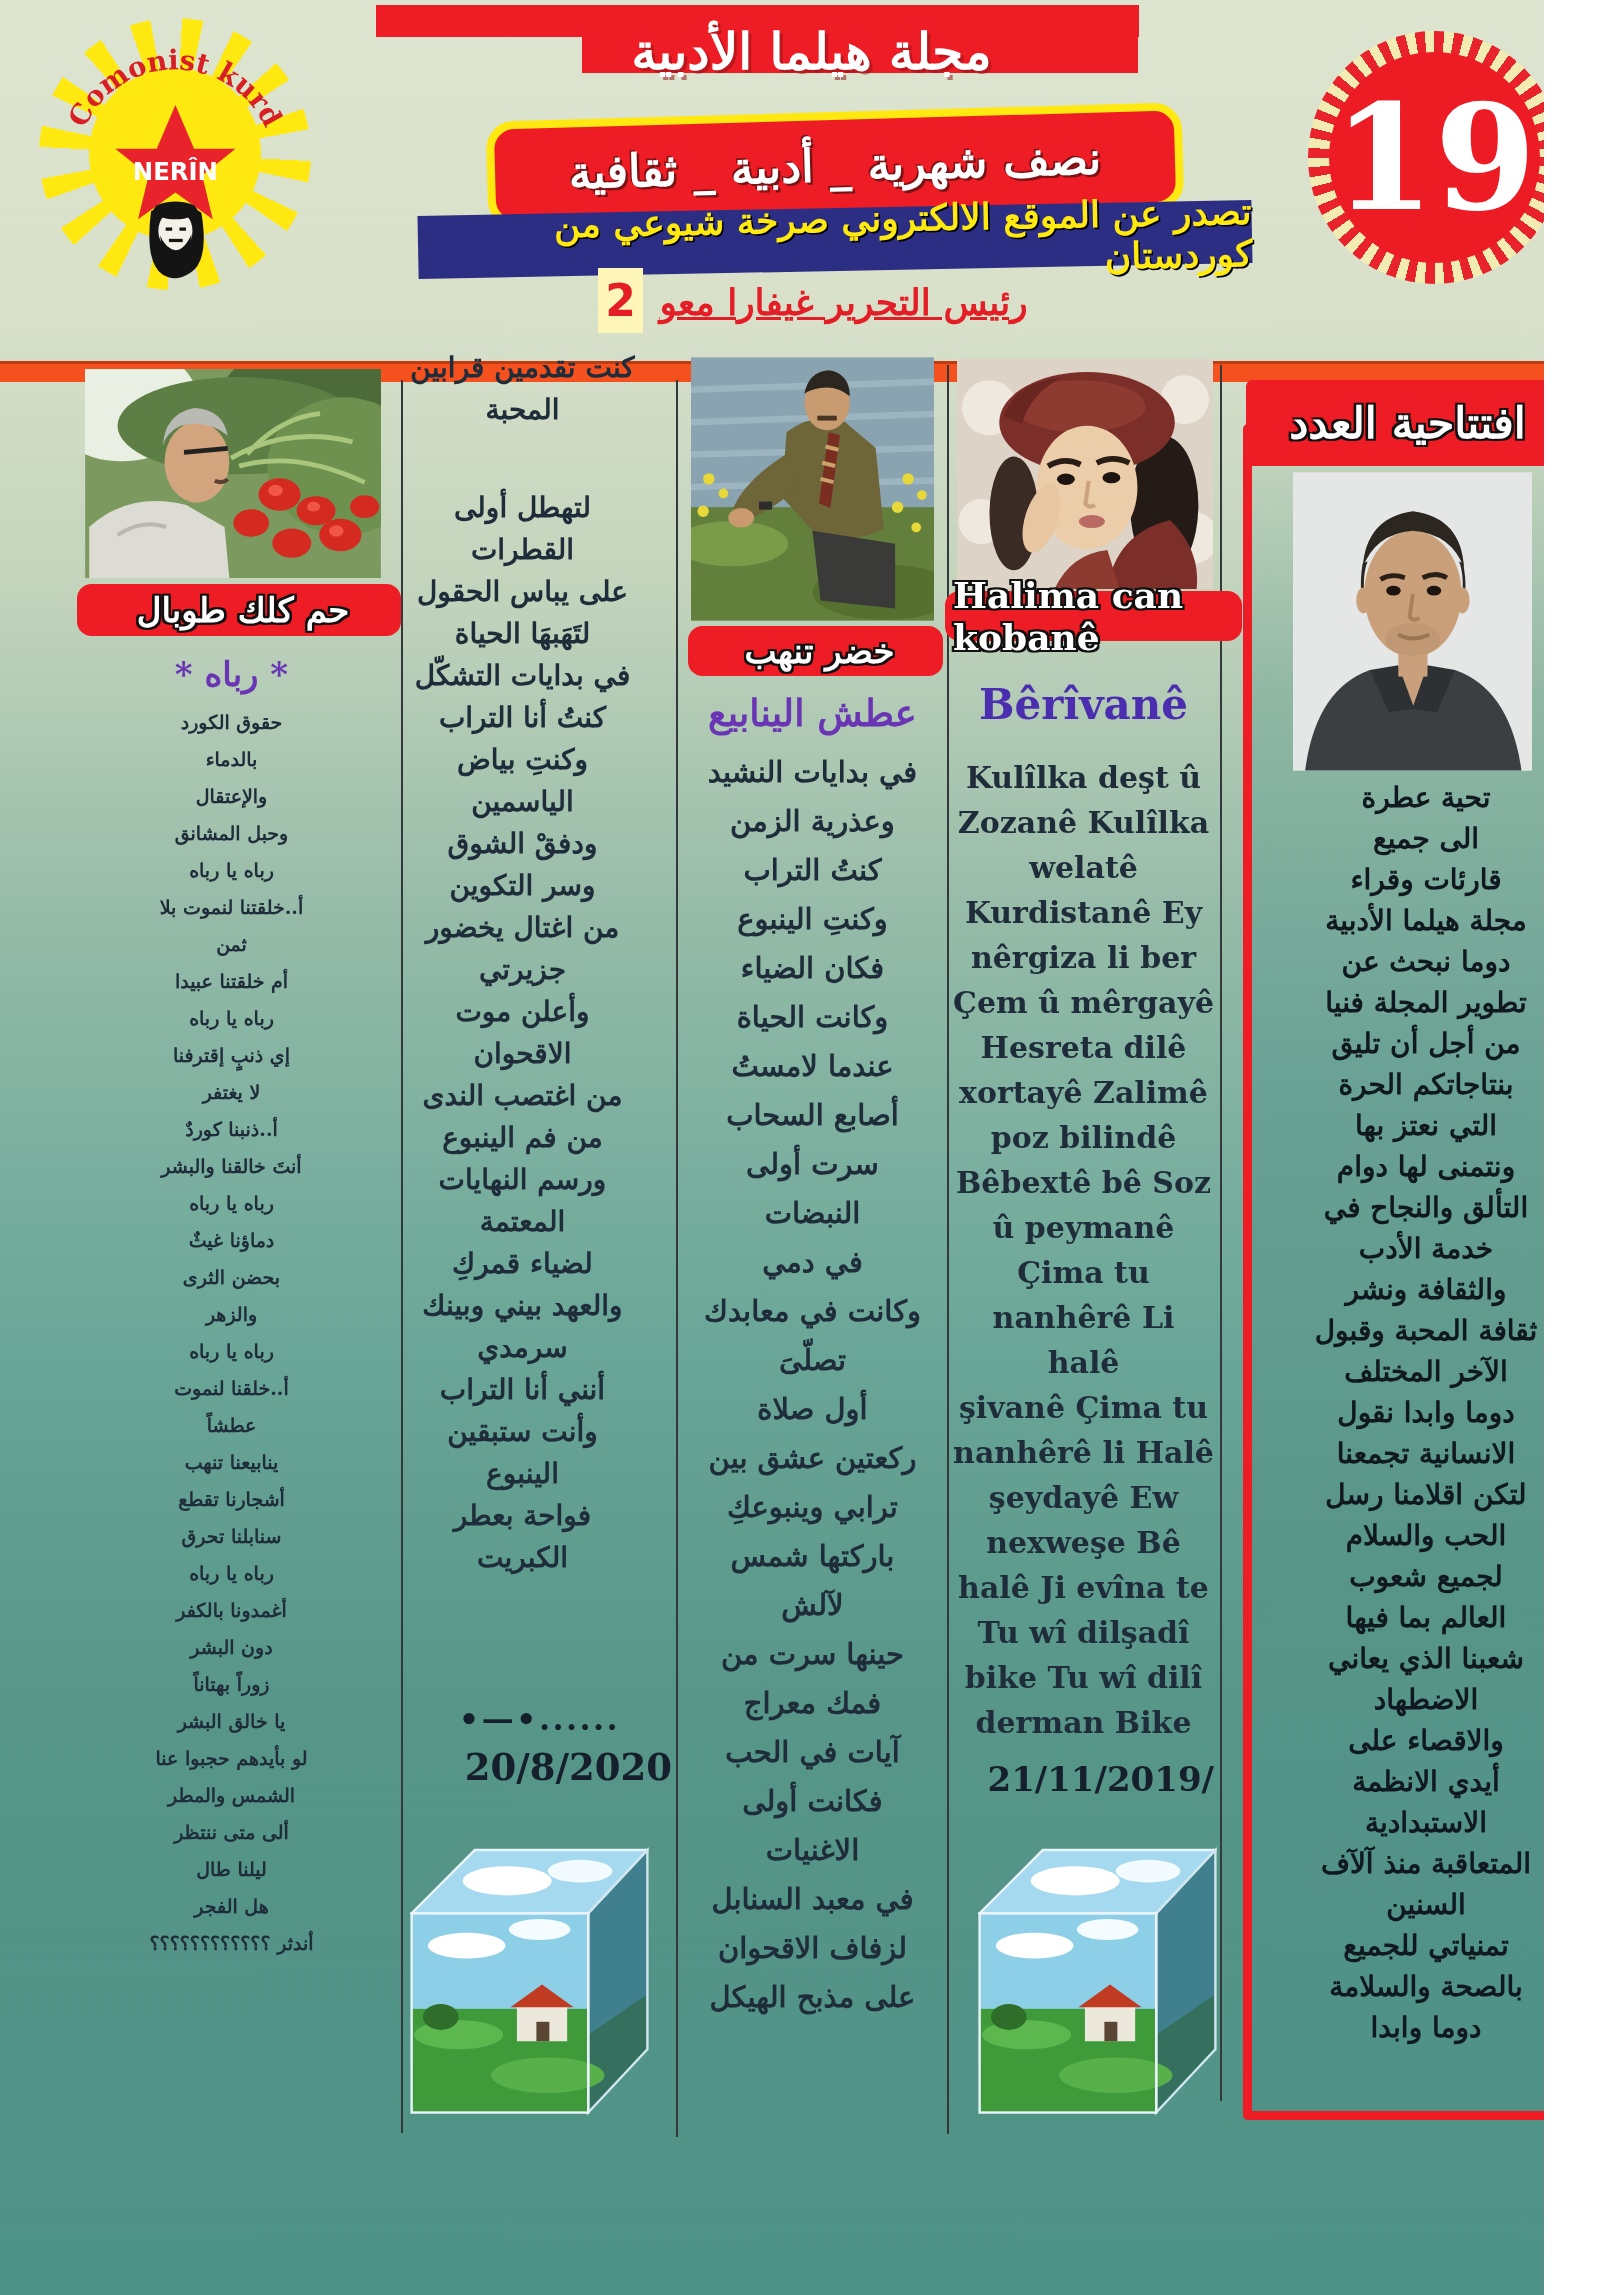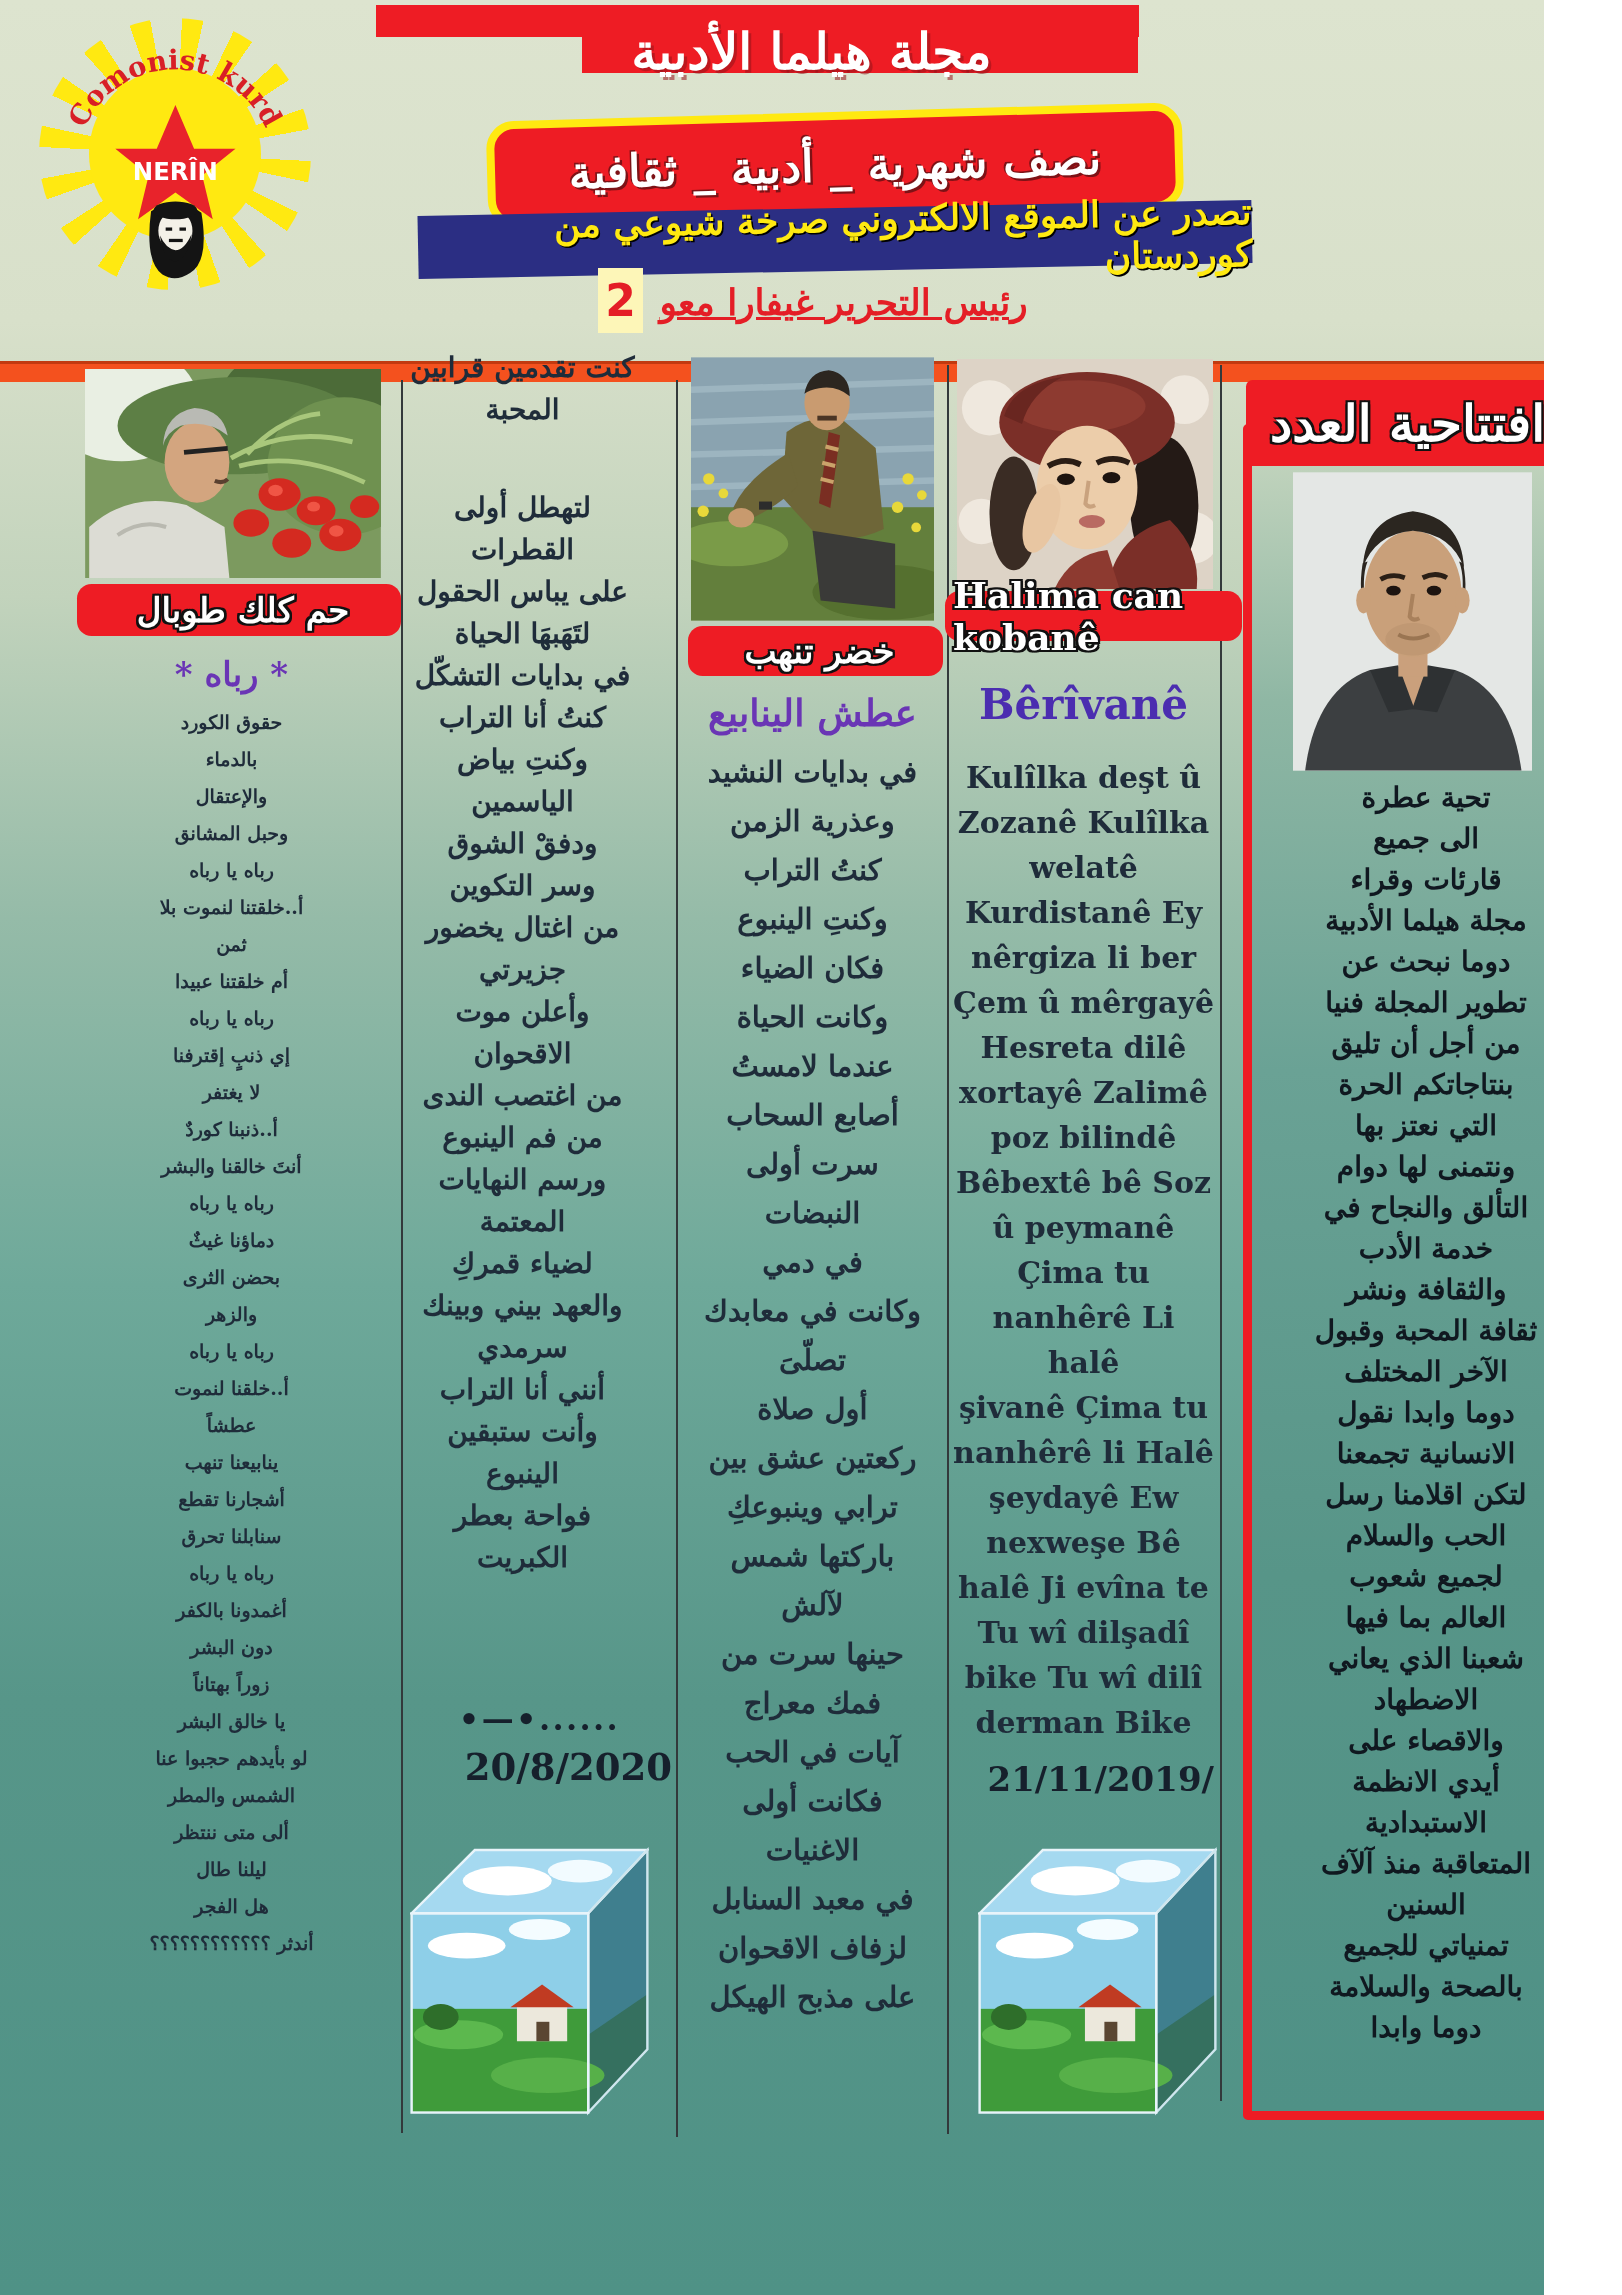--- a/index.html
+++ b/index.html
@@ -51,21 +51,21 @@
   .poem{text-align:center;font-weight:bold;color:#1f2c3a;}
   .poem .line{min-height:1em;}
   .poem-title{text-align:center;font-weight:bold;color:#6a35b5;}
   .date-text{text-align:right;font-weight:bold;color:#16202c;}
   .ornament{text-align:center;font-weight:bold;color:#16202c;letter-spacing:2.4px;}
 
   
   .edit-box{left:1243px;top:424px;width:367px;height:1678px;border:9.7px solid #ee1c24;border-radius:4.9px;
     background:linear-gradient(180deg,#c6d6bf 0%,#8fb7a4 16%,#6aa295 38%,#579588 68%,#4f9186 100%);}
   .edit-banner{left:1246px;top:380px;width:323px;height:86px;background:#ee1c24;border-radius:6.5px;
-    display:flex;align-items:center;justify-content:center;color:#fff;font-size:50px;font-weight:bold;direction:rtl;
+    display:flex;align-items:center;justify-content:center;color:#fff;font-size:43px;font-weight:bold;direction:rtl;
     text-shadow:-2.4px -2.4px 0 #111,2.4px -2.4px 0 #111,-2.4px 2.4px 0 #111,2.4px 2.4px 0 #111;}
 </style>
 </head>
 <body>
 
 <div id="page">
 
   <div class="abs title-strip"></div>
   <div class="abs title-block"></div>
   <div class="abs main-title">مجلة هيلما الأدبية</div>
@@ -95,20 +95,25 @@
         <ellipse cx="168" cy="262" rx="21" ry="25" fill="#f4f1e8"></ellipse>
         <ellipse cx="168" cy="237" rx="27" ry="11" fill="#141414"></ellipse>
         <path d="M149,268 Q153,298 168,300 Q184,296 188,266 Q179,286 168,286 Q156,284 149,268 Z" fill="#141414"></path>
         <rect x="156" y="258" width="8" height="4" fill="#141414"></rect>
         <rect x="173" y="258" width="8" height="4" fill="#141414"></rect>
         <rect x="160" y="272" width="17" height="4" fill="#141414"></rect>
       </g>
     </svg>
   </div>
 
+  <div class="abs badge">
+    <div class="badge-inner">
+      <span>19</span>
+    </div>
+  </div>
 
   <div class="abs orange-bar"></div>
 
   <div class="abs vsep" style="left:401px;top:380px;height:1753px;"></div>
   <div class="abs vsep" style="left:676px;top:380px;height:1757px;"></div>
   <div class="abs vsep" style="left:947px;top:365px;height:1769px;"></div>
   <div class="abs vsep" style="left:1220px;top:365px;height:1736px;"></div>
 
   <div class="abs photo-frame" style="left:85px;top:369px;width:296px;height:209px;">
     <svg viewBox="0 0 365 258">

